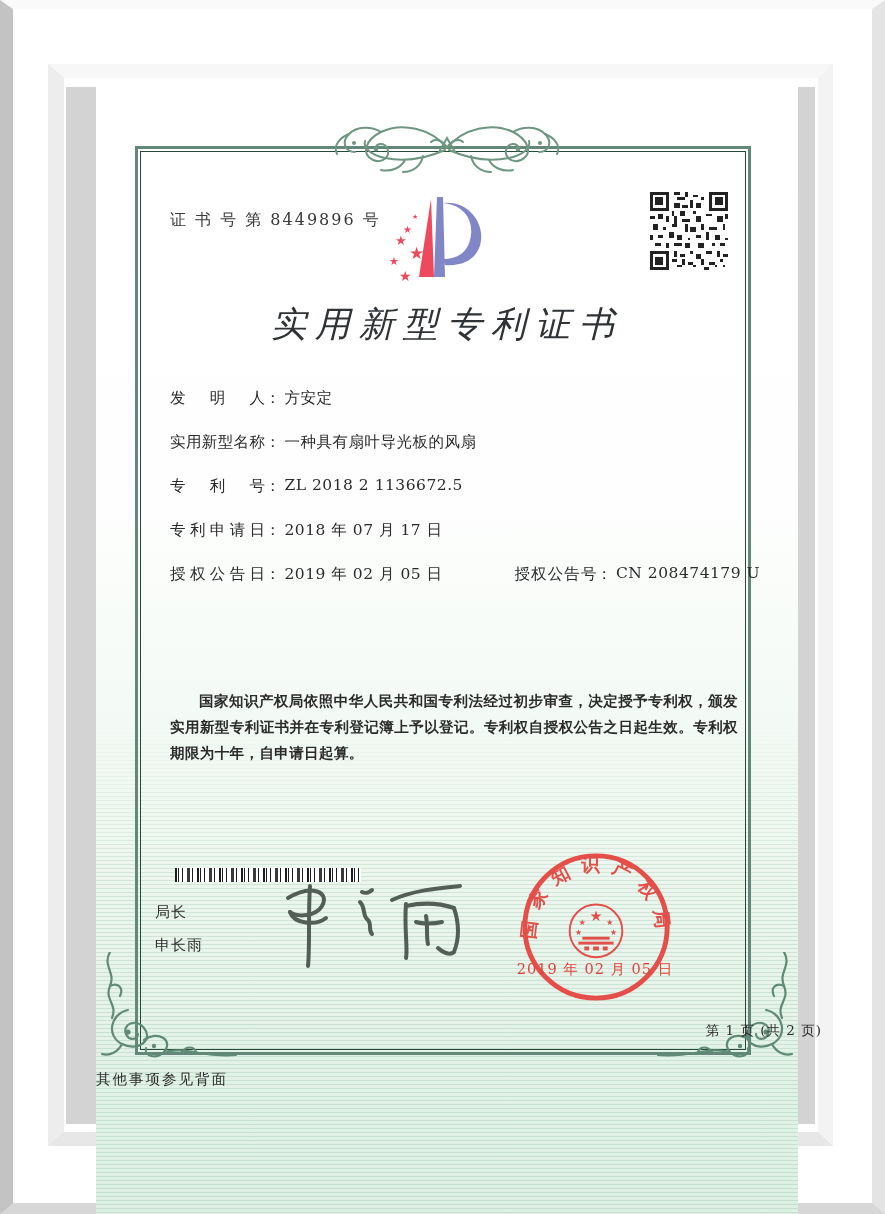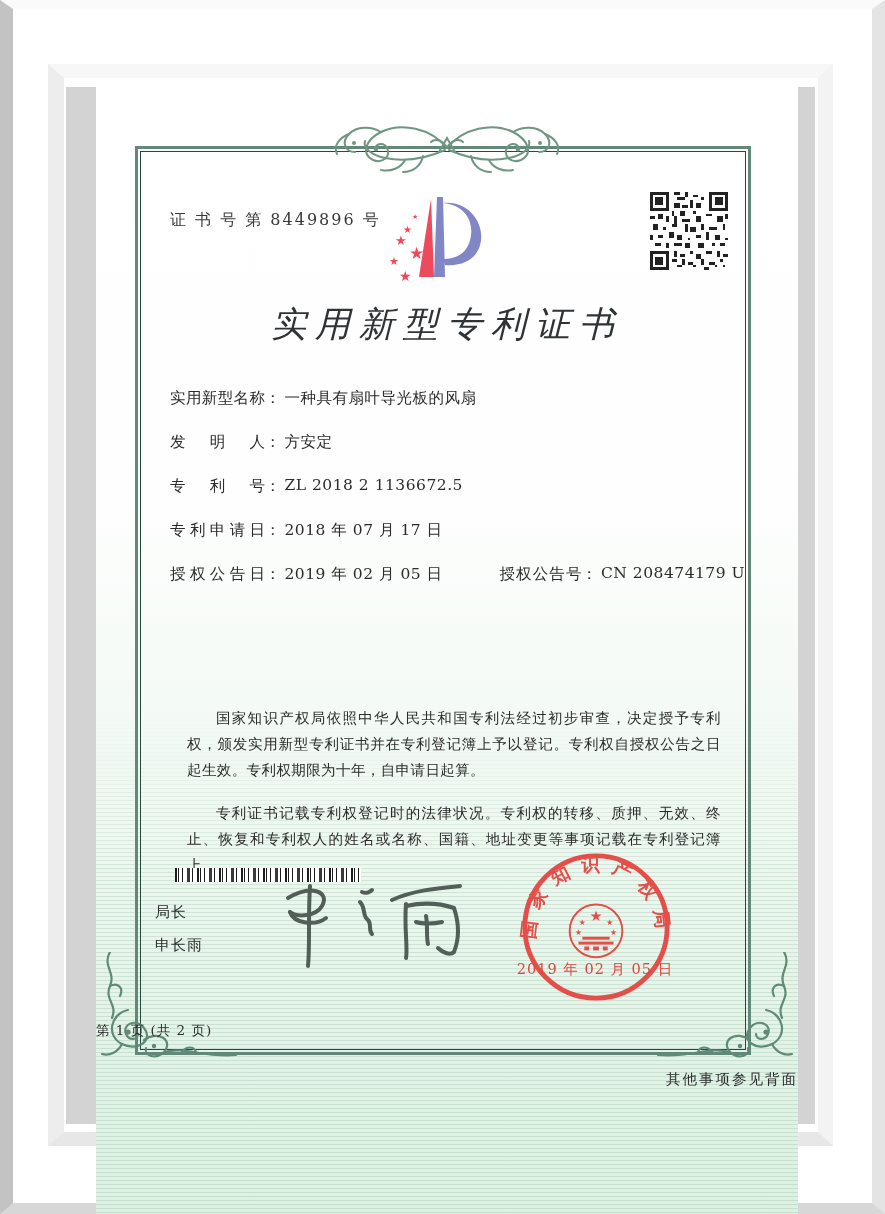--- a/index.html
+++ b/index.html
@@ -33,35 +33,35 @@
   .logo{position:absolute;left:289px;top:103px;}
   .qr{position:absolute;left:554px;top:106px;}
   .title{position:absolute;left:0;top:215px;width:100%;text-align:center;
          font-size:35px;color:#2f3335;letter-spacing:9px;font-weight:500;font-style:italic;}
   .fields{position:absolute;left:74px;top:302px;width:624px;font-size:15.5px;color:#2b2b2b;}
   .frow{height:22px;margin-bottom:22px;white-space:nowrap;}
   .flabel{display:inline-block;width:95px;text-align:justify;text-align-last:justify;
           -moz-text-align-last:justify;vertical-align:top;}
   .colon{display:inline-block;vertical-align:top;}
   .fvalue{display:inline-block;margin-left:4px;vertical-align:top;letter-spacing:.5px;}
-  .pair2{margin-left:52px;}
+  .pair2{margin-left:67px;}
   .pair2 .flabel{width:82px;}
   .body-text{position:absolute;left:74px;top:602px;width:568px;font-size:14.5px;color:#2b2b2b;
          line-height:26px;text-align:justify;letter-spacing:.4px;}
-  .body-text p{margin:17px;text-indent:2em;}
+  .body-text p{margin:0;text-indent:2em;font-weight:bold;}
   .barcode{position:absolute;left:79px;top:782px;width:186px;height:14px;
          background:repeating-linear-gradient(90deg,#1d1d1d 0 2px,#fff 2px 3px,#1d1d1d 3px 4px,#fff 4px 7px,
          #1d1d1d 7px 8px,#fff 8px 12px,#3a3a3a 12px 15px,#fff 15px 17px,#1d1d1d 17px 18px,#fff 18px 22px);}
   .signer{position:absolute;left:59px;top:810px;font-size:15px;color:#2b2b2b;line-height:33px;letter-spacing:1px;}
   .signature{position:absolute;left:168px;top:772px;}
   .seal{position:absolute;left:422px;top:763px;opacity:.92;}
   .seal-date{position:absolute;left:409px;top:874px;width:180px;text-align:center;
          color:#e5413c;font-size:14.5px;letter-spacing:1px;font-weight:500;}
-  .page-num{position:absolute;left:0;top:936px;width:100%;text-align:left;font-size:13.5px;color:#2b2b2b;letter-spacing:1px;}
-  .back-note{position:absolute;left:0;top:984px;width:100%;text-align:right;font-size:14.5px;color:#2b2b2b;letter-spacing:2px;}
+  .page-num{position:absolute;left:0;top:936px;width:100%;text-align:right;font-size:13.5px;color:#2b2b2b;letter-spacing:1px;padding-left:24px;}
+  .back-note{position:absolute;left:0;top:984px;width:100%;text-align:left;font-size:14.5px;color:#2b2b2b;letter-spacing:2px;}
 </style>
 </head>
 <body>
 
 <div class="photo">
   <div class="frame"></div>
   <div class="frame-lip"></div>
   <div class="mat-shadow"></div>
 
   <div class="paper">
@@ -204,40 +204,39 @@
           <rect x="20" y="28" width="2" height="1"></rect>
         <rect x="24" y="27" width="1" height="1"></rect>
           <rect x="27" y="27" width="1" height="1"></rect>
       </g>
     </svg>
 
     <div class="title">实用新型专利证书</div>
 
     <div class="fields">
       <div class="frow">
+        <span class="flabel">发明人</span><span class="colon">：</span><span class="fvalue">方安定</span>
+      </div>
+      <div class="frow">
         <span class="flabel">实用新型名称</span><span class="colon">：</span><span class="fvalue">一种具有扇叶导光板的风扇</span>
-      </div>
-      <div class="frow">
-        <span class="flabel">发明人</span><span class="colon">：</span><span class="fvalue">方安定</span>
       </div>
       <div class="frow">
         <span class="flabel">专利号</span><span class="colon">：</span><span class="fvalue">ZL 2018 2 1136672.5</span>
       </div>
       <div class="frow">
         <span class="flabel">专利申请日</span><span class="colon">：</span><span class="fvalue">2018 年 07 月 17 日</span>
       </div>
       <div class="frow">
         <span><span class="flabel">授权公告日</span><span class="colon">：</span><span class="fvalue">2019 年 02 月 05 日</span></span>
         <span class="pair2"><span class="flabel">授权公告号</span><span class="colon">：</span><span class="fvalue">CN 208474179 U</span></span>
       </div>
     </div>
 
     <div class="body-text">
       <p>国家知识产权局依照中华人民共和国专利法经过初步审查，决定授予专利权，颁发实用新型专利证书并在专利登记簿上予以登记。专利权自授权公告之日起生效。专利权期限为十年，自申请日起算。</p>
-      <p>专利证书记载专利权登记时的法律状况。专利权的转移、质押、无效、终止、恢复和专利权人的姓名或名称、国籍、地址变更等事项记载在专利登记簿上。</p>
     </div>
 
     <div class="barcode"></div>
 
     <div class="signer">
       <div>局长</div>
       <div>申长雨</div>
     </div>
 
     <svg class="signature" width="220" height="115" viewBox="0 0 220 115">

